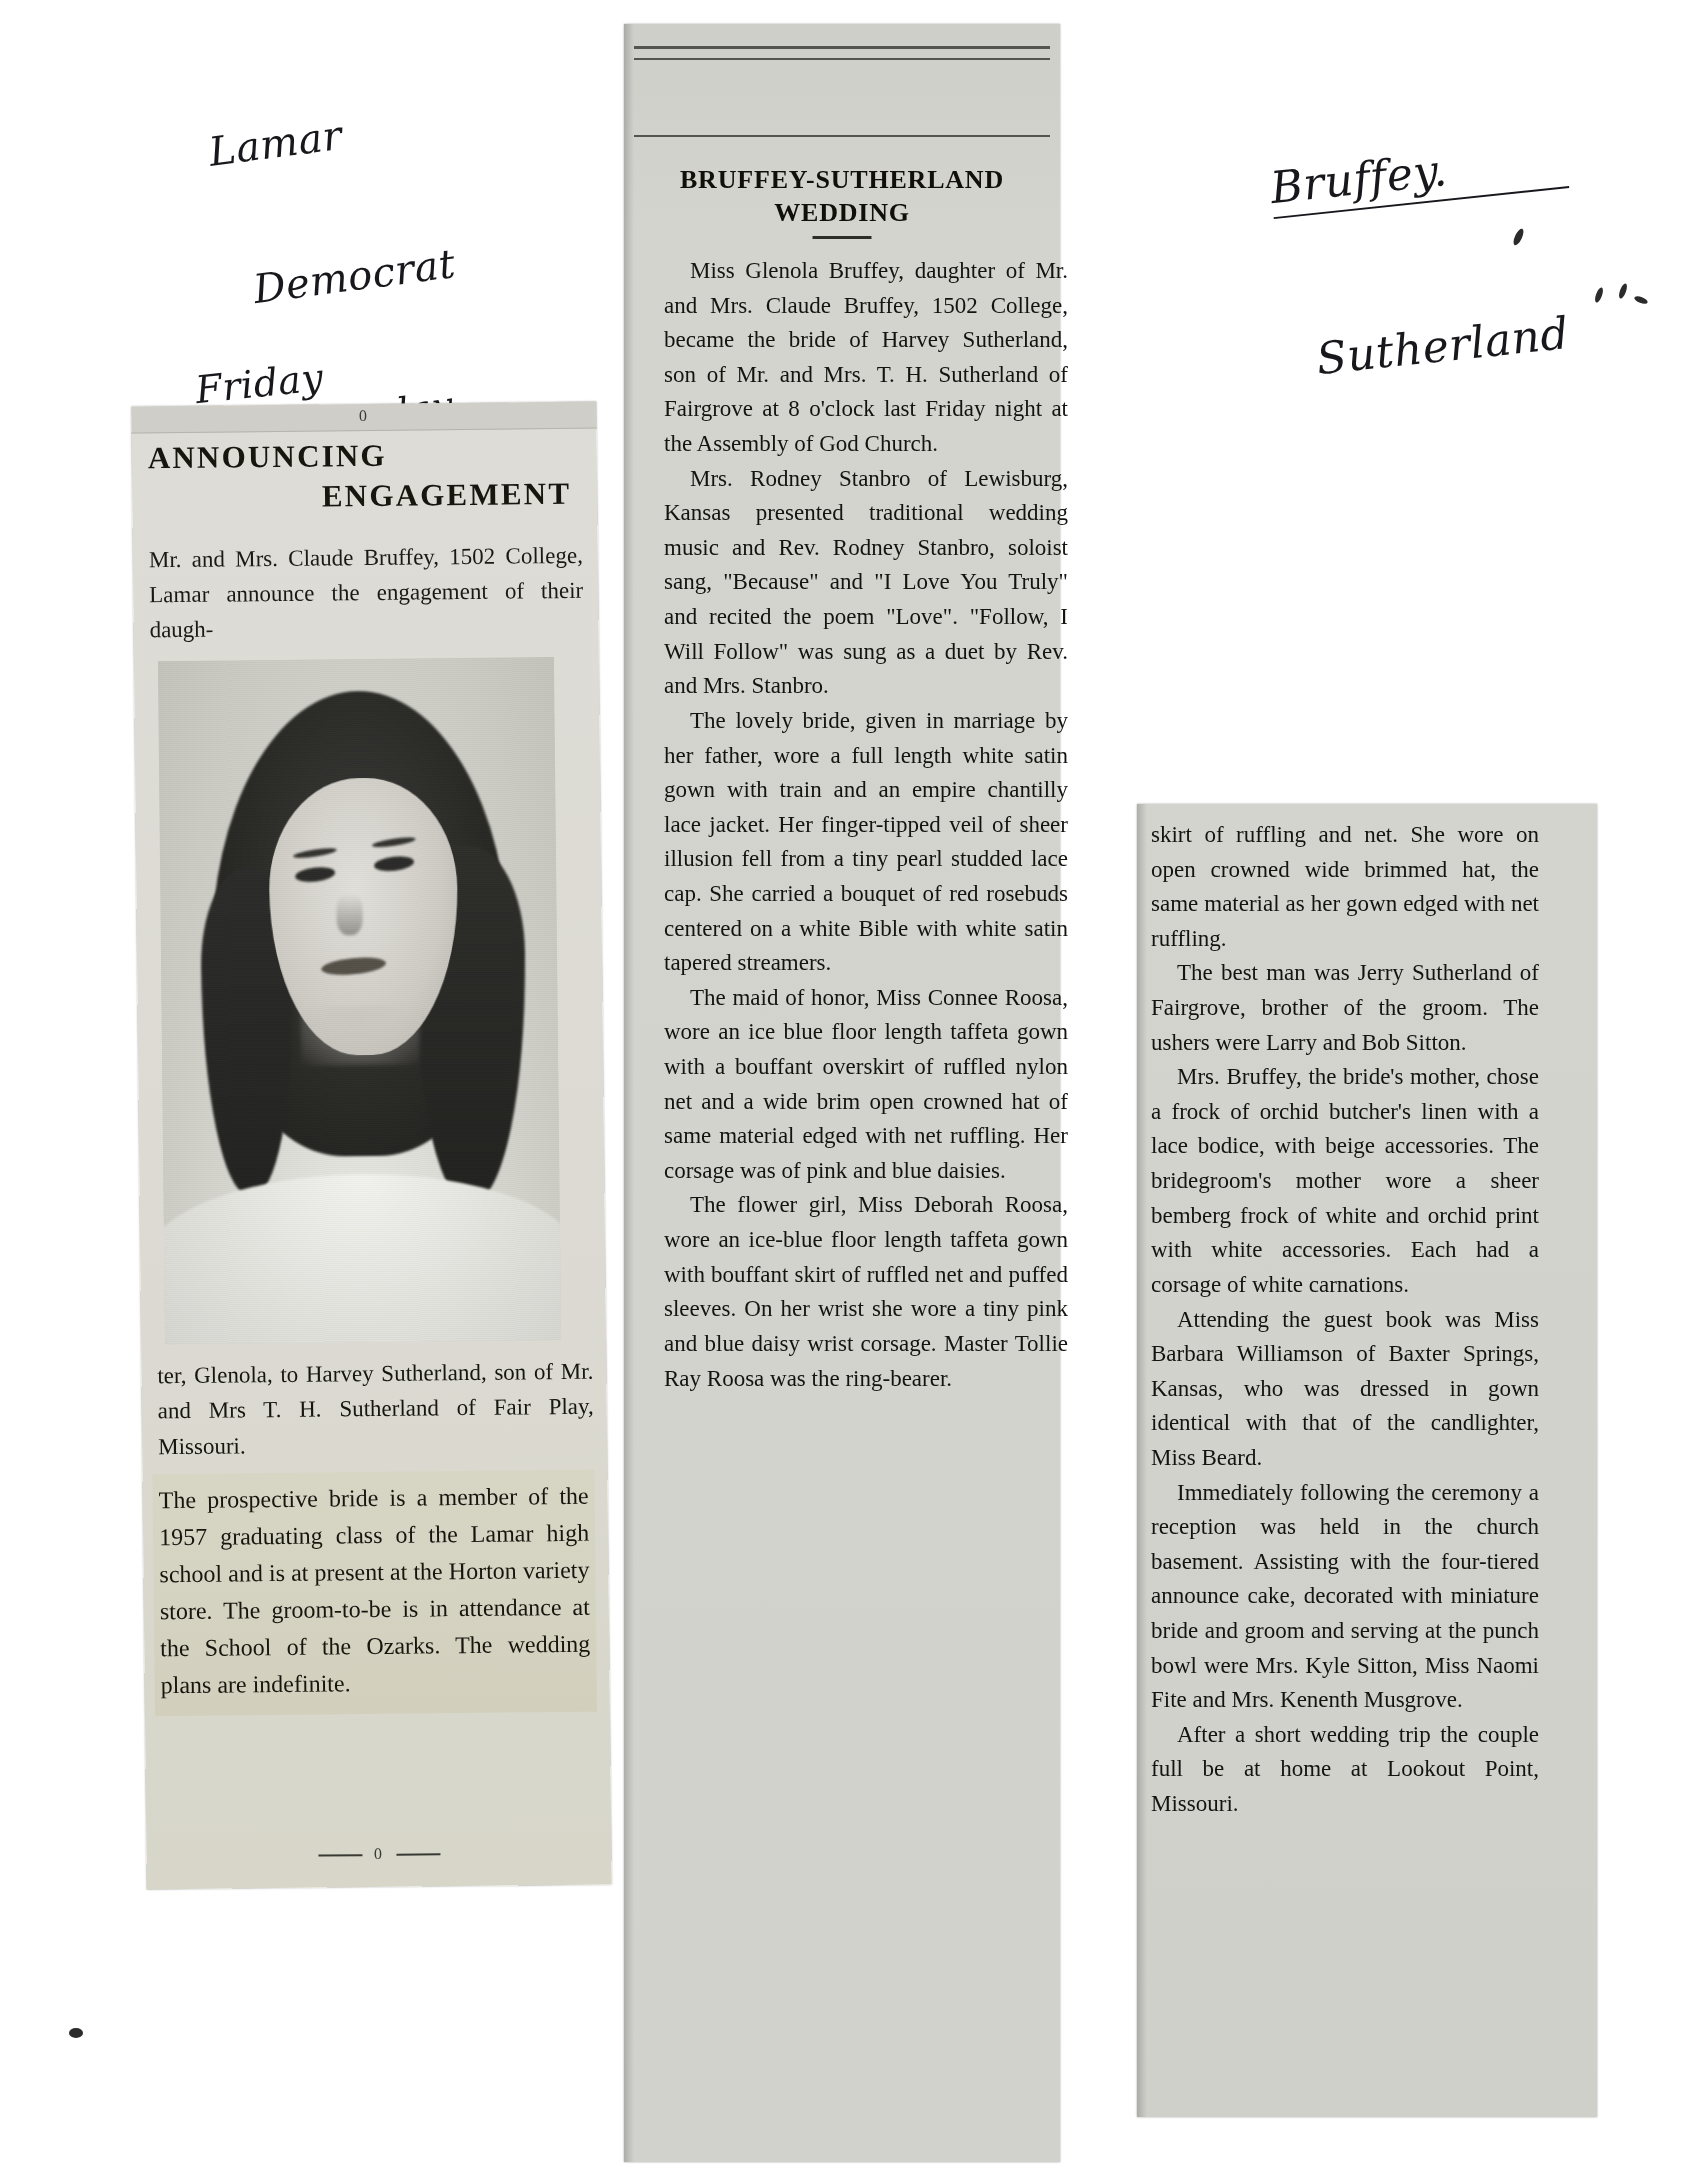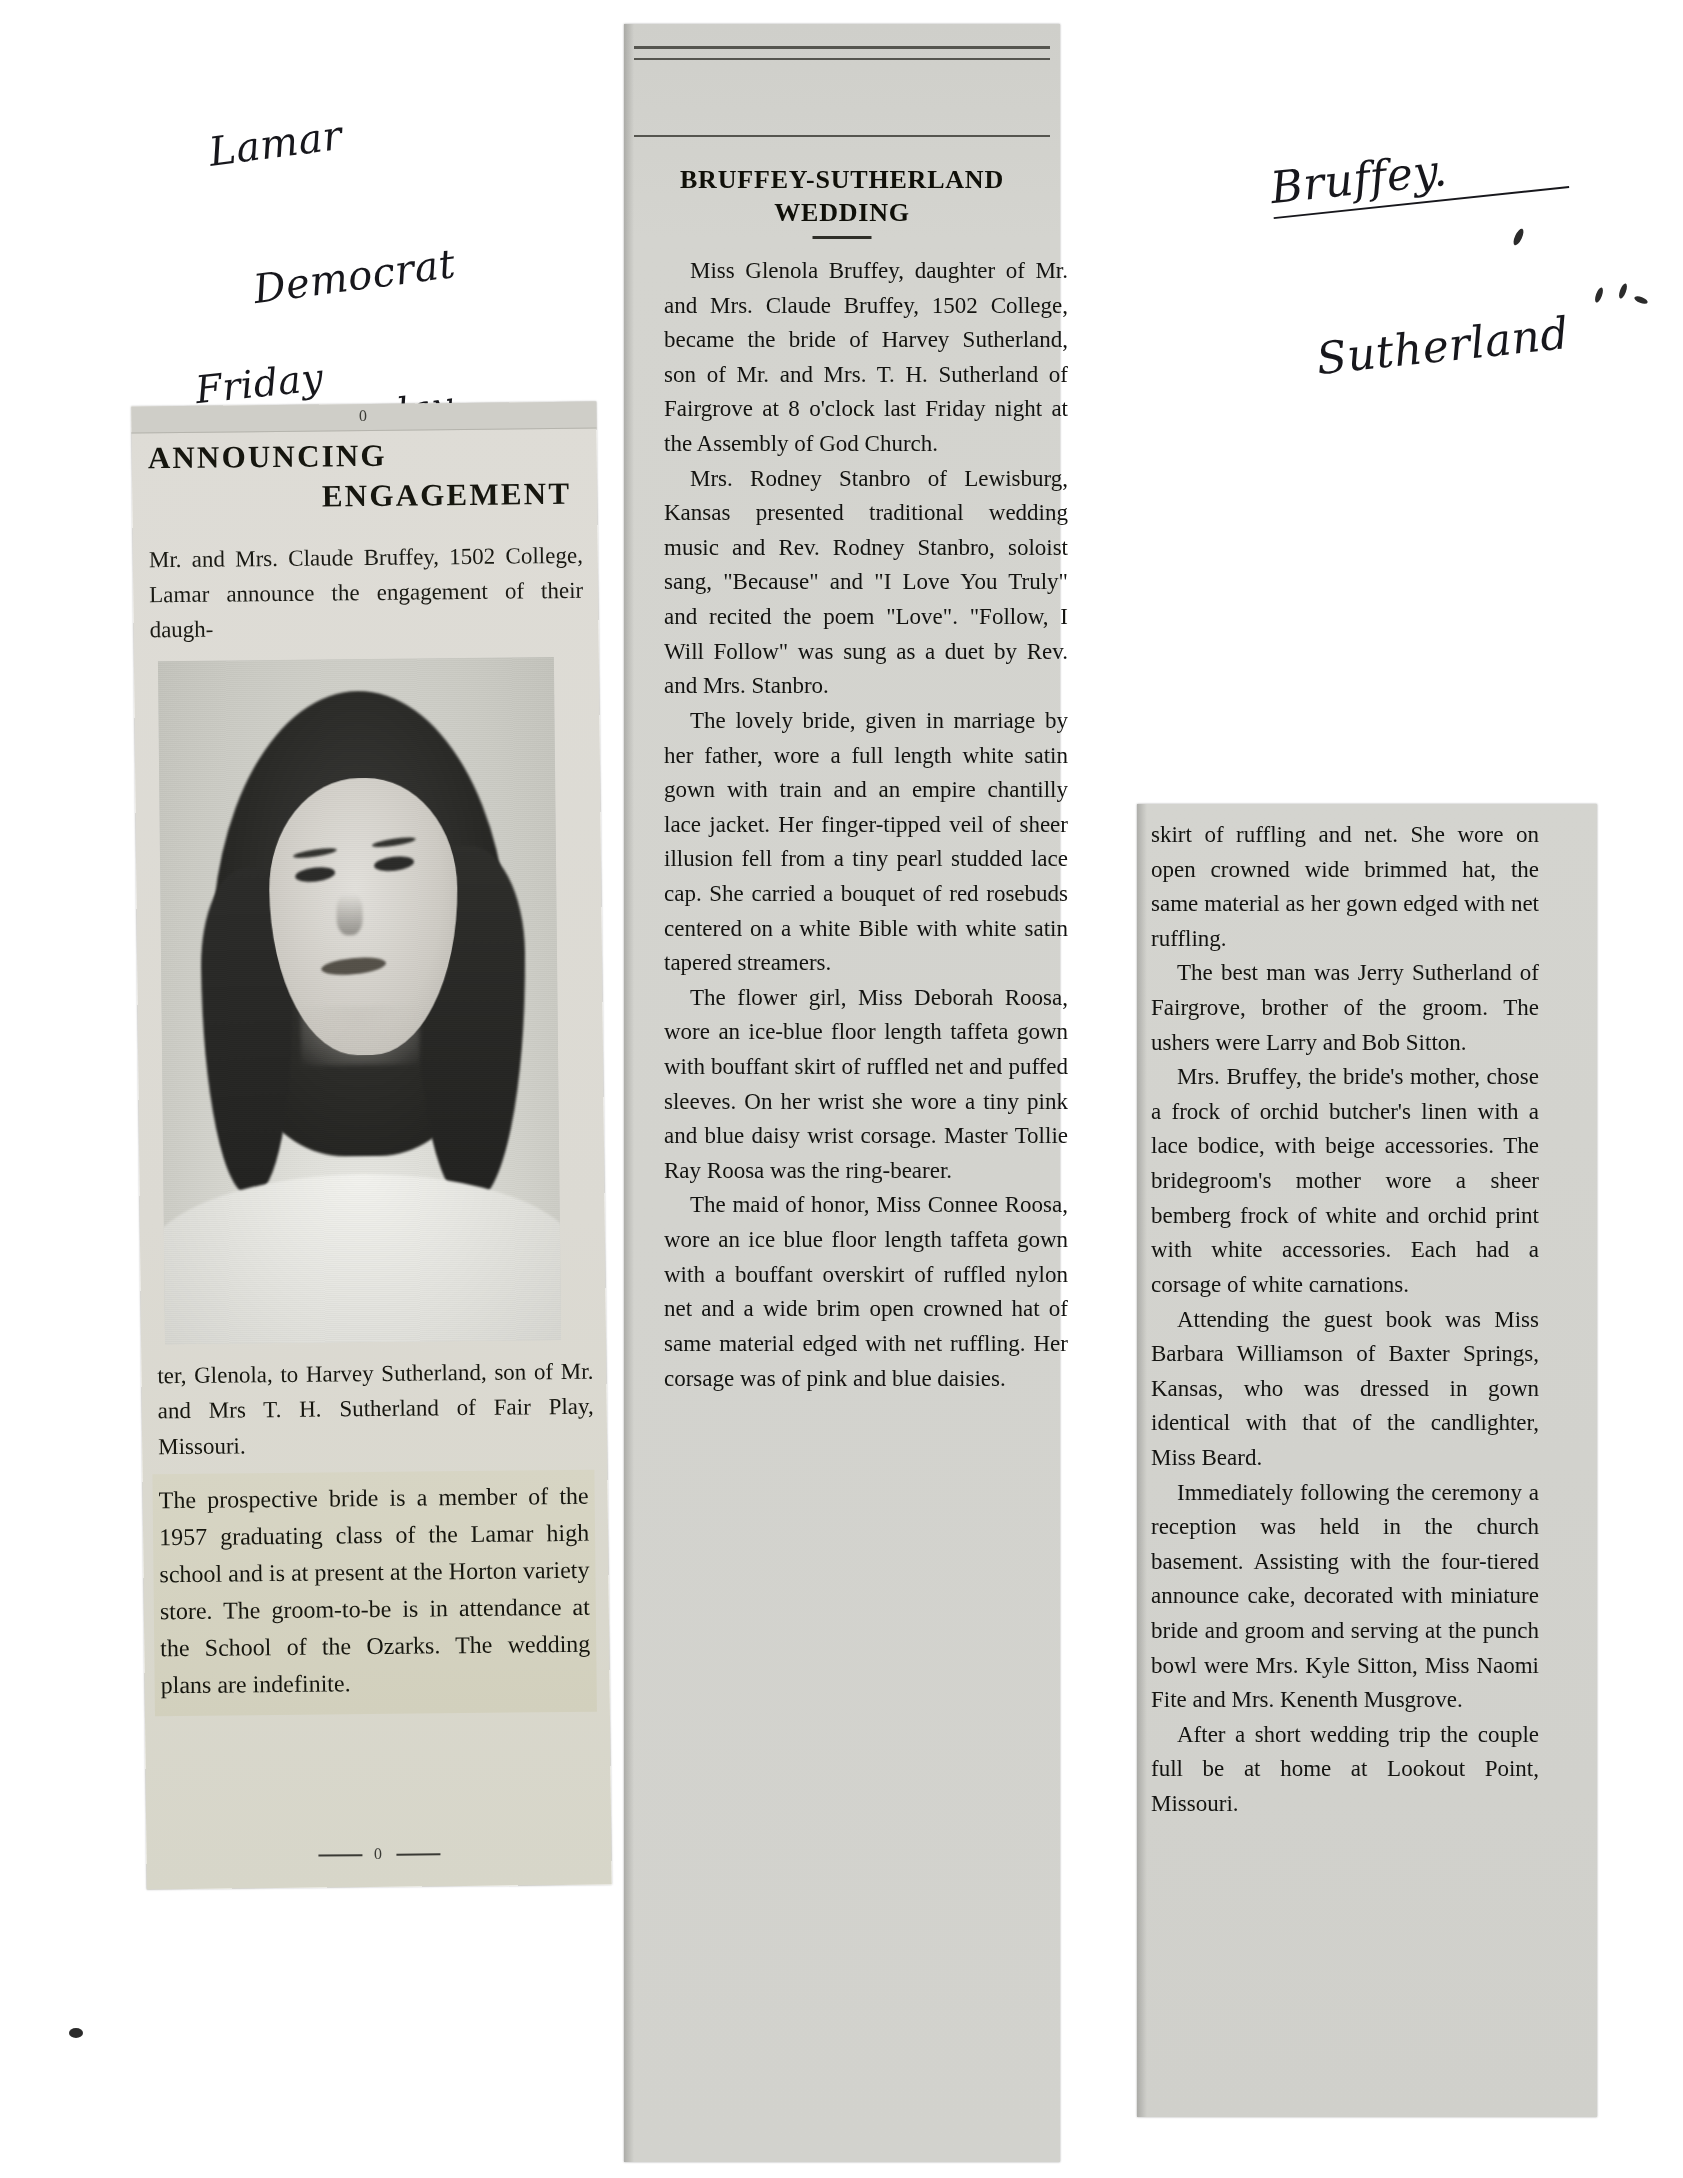--- a/index.html
+++ b/index.html
@@ -351,22 +351,22 @@
   <div id="wed-head">
     <div>BRUFFEY-SUTHERLAND</div>
     <div>WEDDING</div>
   </div>
   <div id="wed-dash"></div>
 
   <div id="wed-body" class="col-text">
     <p>Miss Glenola Bruffey, daughter of Mr. and Mrs. Claude Bruffey, 1502 College, became the bride of Harvey Sutherland, son of Mr. and Mrs. T. H. Sutherland of Fairgrove at 8 o'clock last Friday night at the Assembly of God Church.</p>
     <p>Mrs. Rodney Stanbro of Lewisburg, Kansas presented traditional wedding music and Rev. Rodney Stanbro, soloist sang, "Because" and "I Love You Truly" and recited the poem "Love". "Follow, I Will Follow" was sung as a duet by Rev. and Mrs. Stanbro.</p>
     <p>The lovely bride, given in marriage by her father, wore a full length white satin gown with train and an empire chantilly lace jacket. Her finger-tipped veil of sheer illusion fell from a tiny pearl studded lace cap. She carried a bouquet of red rosebuds centered on a white Bible with white satin tapered streamers.</p>
+    <p>The maid of honor, Miss Connee Roosa, wore an ice blue floor length taffeta gown with a bouffant overskirt of ruffled nylon net and a wide brim open crowned hat of same material edged with net ruffling. Her corsage was of pink and blue daisies.</p>
     <p>The flower girl, Miss Deborah Roosa, wore an ice-blue floor length taffeta gown with bouffant skirt of ruffled net and puffed sleeves. On her wrist she wore a tiny pink and blue daisy wrist corsage. Master Tollie Ray Roosa was the ring-bearer.</p>
-    <p>The maid of honor, Miss Connee Roosa, wore an ice blue floor length taffeta gown with a bouffant overskirt of ruffled nylon net and a wide brim open crowned hat of same material edged with net ruffling. Her corsage was of pink and blue daisies.</p>
   </div>
   <div class="edge-shadow" style="left:0;"></div>
 </div>
 
 <div class="clip" id="clip-right">
   <div id="right-body" class="col-text">
     <p class="first">skirt of ruffling and net. She wore on open crowned wide brimmed hat, the same material as her gown edged with net ruffling.</p>
     <p>The best man was Jerry Sutherland of Fairgrove, brother of the groom. The ushers were Larry and Bob Sitton.</p>
     <p>Mrs. Bruffey, the bride's mother, chose a frock of orchid butcher's linen with a lace bodice, with beige accessories. The bridegroom's mother wore a sheer bemberg frock of white and orchid print with white accessories. Each had a corsage of white carnations.</p>
     <p>Attending the guest book was Miss Barbara Williamson of Baxter Springs, Kansas, who was dressed in gown identical with that of the candlighter, Miss Beard.</p>

